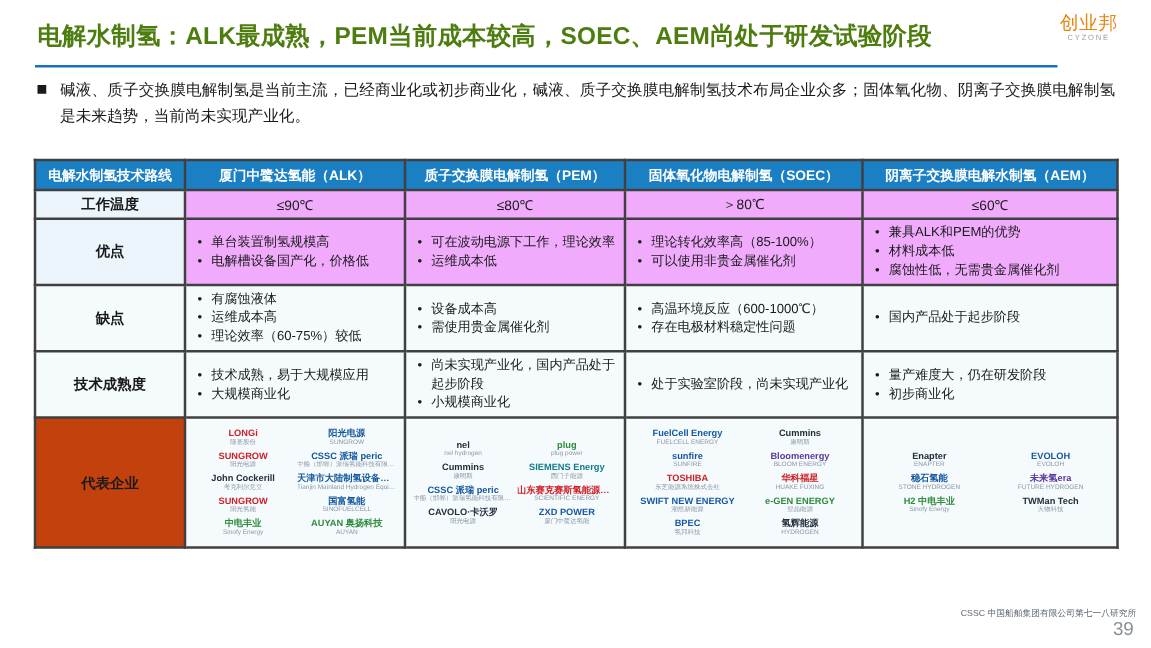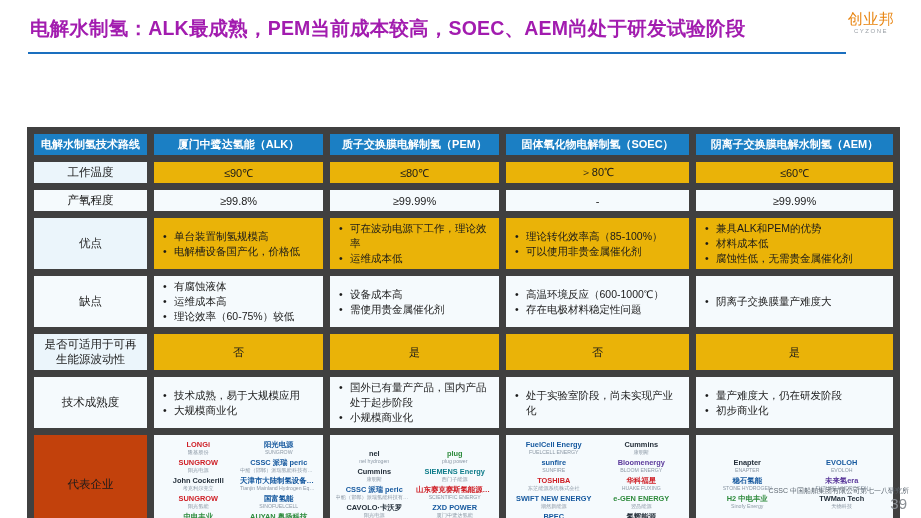--- a/index.html
+++ b/index.html
@@ -28,21 +28,21 @@
     width: 921px;
     height: 56px;
     background: #ffffff;
   }
   .title-text {
     position: absolute;
     left: 30px;
     top: 15px;
     font-size: 19.5px;
     font-weight: bold;
-    color: #a21caf;
+    color: #4d7c0f;
     letter-spacing: 0.2px;
     white-space: nowrap;
   }
   .title-underline {
     position: absolute;
     left: 28px;
     top: 52px;
     width: 818px;
     height: 2px;
     background: #1a6fbf;
@@ -93,21 +93,21 @@
   
   .tbl {
     position: absolute;
     left: 27px;
     top: 127px;
     width: 866px;
     border-collapse: collapse;
     table-layout: fixed;
   }
   .tbl td, .tbl th {
-    border: 7px solid #404040;
+    border: 2px solid #404040;
     vertical-align: middle;
     padding: 3px 6px;
     box-sizing: border-box;
   }
   thead th {
     background: #1b7fc4;
     color: #ffffff;
     font-size: 11px;
     font-weight: bold;
     text-align: center;
@@ -115,24 +115,24 @@
     padding: 2px 4px;
   }
   thead th.first-col {
     background: #1b7fc4;
   }
   td.rowhead {
     background: #ebf5fb;
     color: #1a1a1a;
     font-size: 11.5px;
     text-align: center;
-    font-weight: normal;
+    font-weight: bold;
   }
   td.cell {
-    background: #eab308;
+    background: #f0abfc;
     color: #1a1a1a;
     font-size: 11px;
     text-align: center;
   }
   td.cell.left {
     text-align: left;
   }
   tr.alt td.rowhead, tr.alt td.cell {
     background: #f5fafd;
   }
@@ -218,20 +218,24 @@
 
   <div class="title-bar">
     <div class="title-text">电解水制氢：ALK最成熟，PEM当前成本较高，SOEC、AEM尚处于研发试验阶段</div>
     <div class="logo">
       <div class="logo-main">创业邦</div>
       <div class="logo-sub">CYZONE</div>
     </div>
     <div class="title-underline"></div>
   </div>
 
+  <div class="bullet-block">
+    <span class="bullet-marker"></span>
+    <div class="bullet-text">碱液、质子交换膜电解制氢是当前主流，已经商业化或初步商业化，碱液、质子交换膜电解制氢技术布局企业众多；固体氧化物、阴离子交换膜电解制氢是未来趋势，当前尚未实现产业化。</div>
+  </div>
 
   <table class="tbl">
     <colgroup>
       <col style="width:120px">
       <col style="width:176px">
       <col style="width:176px">
       <col style="width:190px">
       <col style="width:204px">
     </colgroup>
     <thead>
@@ -244,27 +248,20 @@
       </tr>
     </thead>
     <tbody id="table-body">
         <tr>
           <td class="rowhead">工作温度</td>
           <td class="cell">≤90℃</td>
           <td class="cell">≤80℃</td>
           <td class="cell">＞80℃</td>
           <td class="cell">≤60℃</td>
         </tr>
-        <tr class="alt">
-          <td class="rowhead">产氧程度</td>
-          <td class="cell">≥99.8%</td>
-          <td class="cell">≥99.99%</td>
-          <td class="cell">-</td>
-          <td class="cell">≥99.99%</td>
-        </tr>
         <tr>
           <td class="rowhead">优点</td>
           <td class="cell left">
             <ul class="ul">
               <li>单台装置制氢规模高</li>
               <li>电解槽设备国产化，价格低</li>
             </ul>
           </td>
           <td class="cell left">
             <ul class="ul">
@@ -302,42 +299,35 @@
             </ul>
           </td>
           <td class="cell left">
             <ul class="ul">
               <li>高温环境反应（600-1000℃）</li>
               <li>存在电极材料稳定性问题</li>
             </ul>
           </td>
           <td class="cell left">
             <ul class="ul">
-              <li>阴离子交换膜量产难度大</li>
-            </ul>
-          </td>
-        </tr>
-        <tr>
-          <td class="rowhead">是否可适用于可再生能源波动性</td>
-          <td class="cell">否</td>
-          <td class="cell">是</td>
-          <td class="cell">否</td>
-          <td class="cell">是</td>
+              <li>国内产品处于起步阶段</li>
+            </ul>
+          </td>
         </tr>
         <tr class="alt">
           <td class="rowhead">技术成熟度</td>
           <td class="cell left">
             <ul class="ul">
               <li>技术成熟，易于大规模应用</li>
               <li>大规模商业化</li>
             </ul>
           </td>
           <td class="cell left">
             <ul class="ul">
-              <li>国外已有量产产品，国内产品处于起步阶段</li>
+              <li>尚未实现产业化，国内产品处于起步阶段</li>
               <li>小规模商业化</li>
             </ul>
           </td>
           <td class="cell left">
             <ul class="ul">
               <li>处于实验室阶段，尚未实现产业化</li>
             </ul>
           </td>
           <td class="cell left">
             <ul class="ul">

